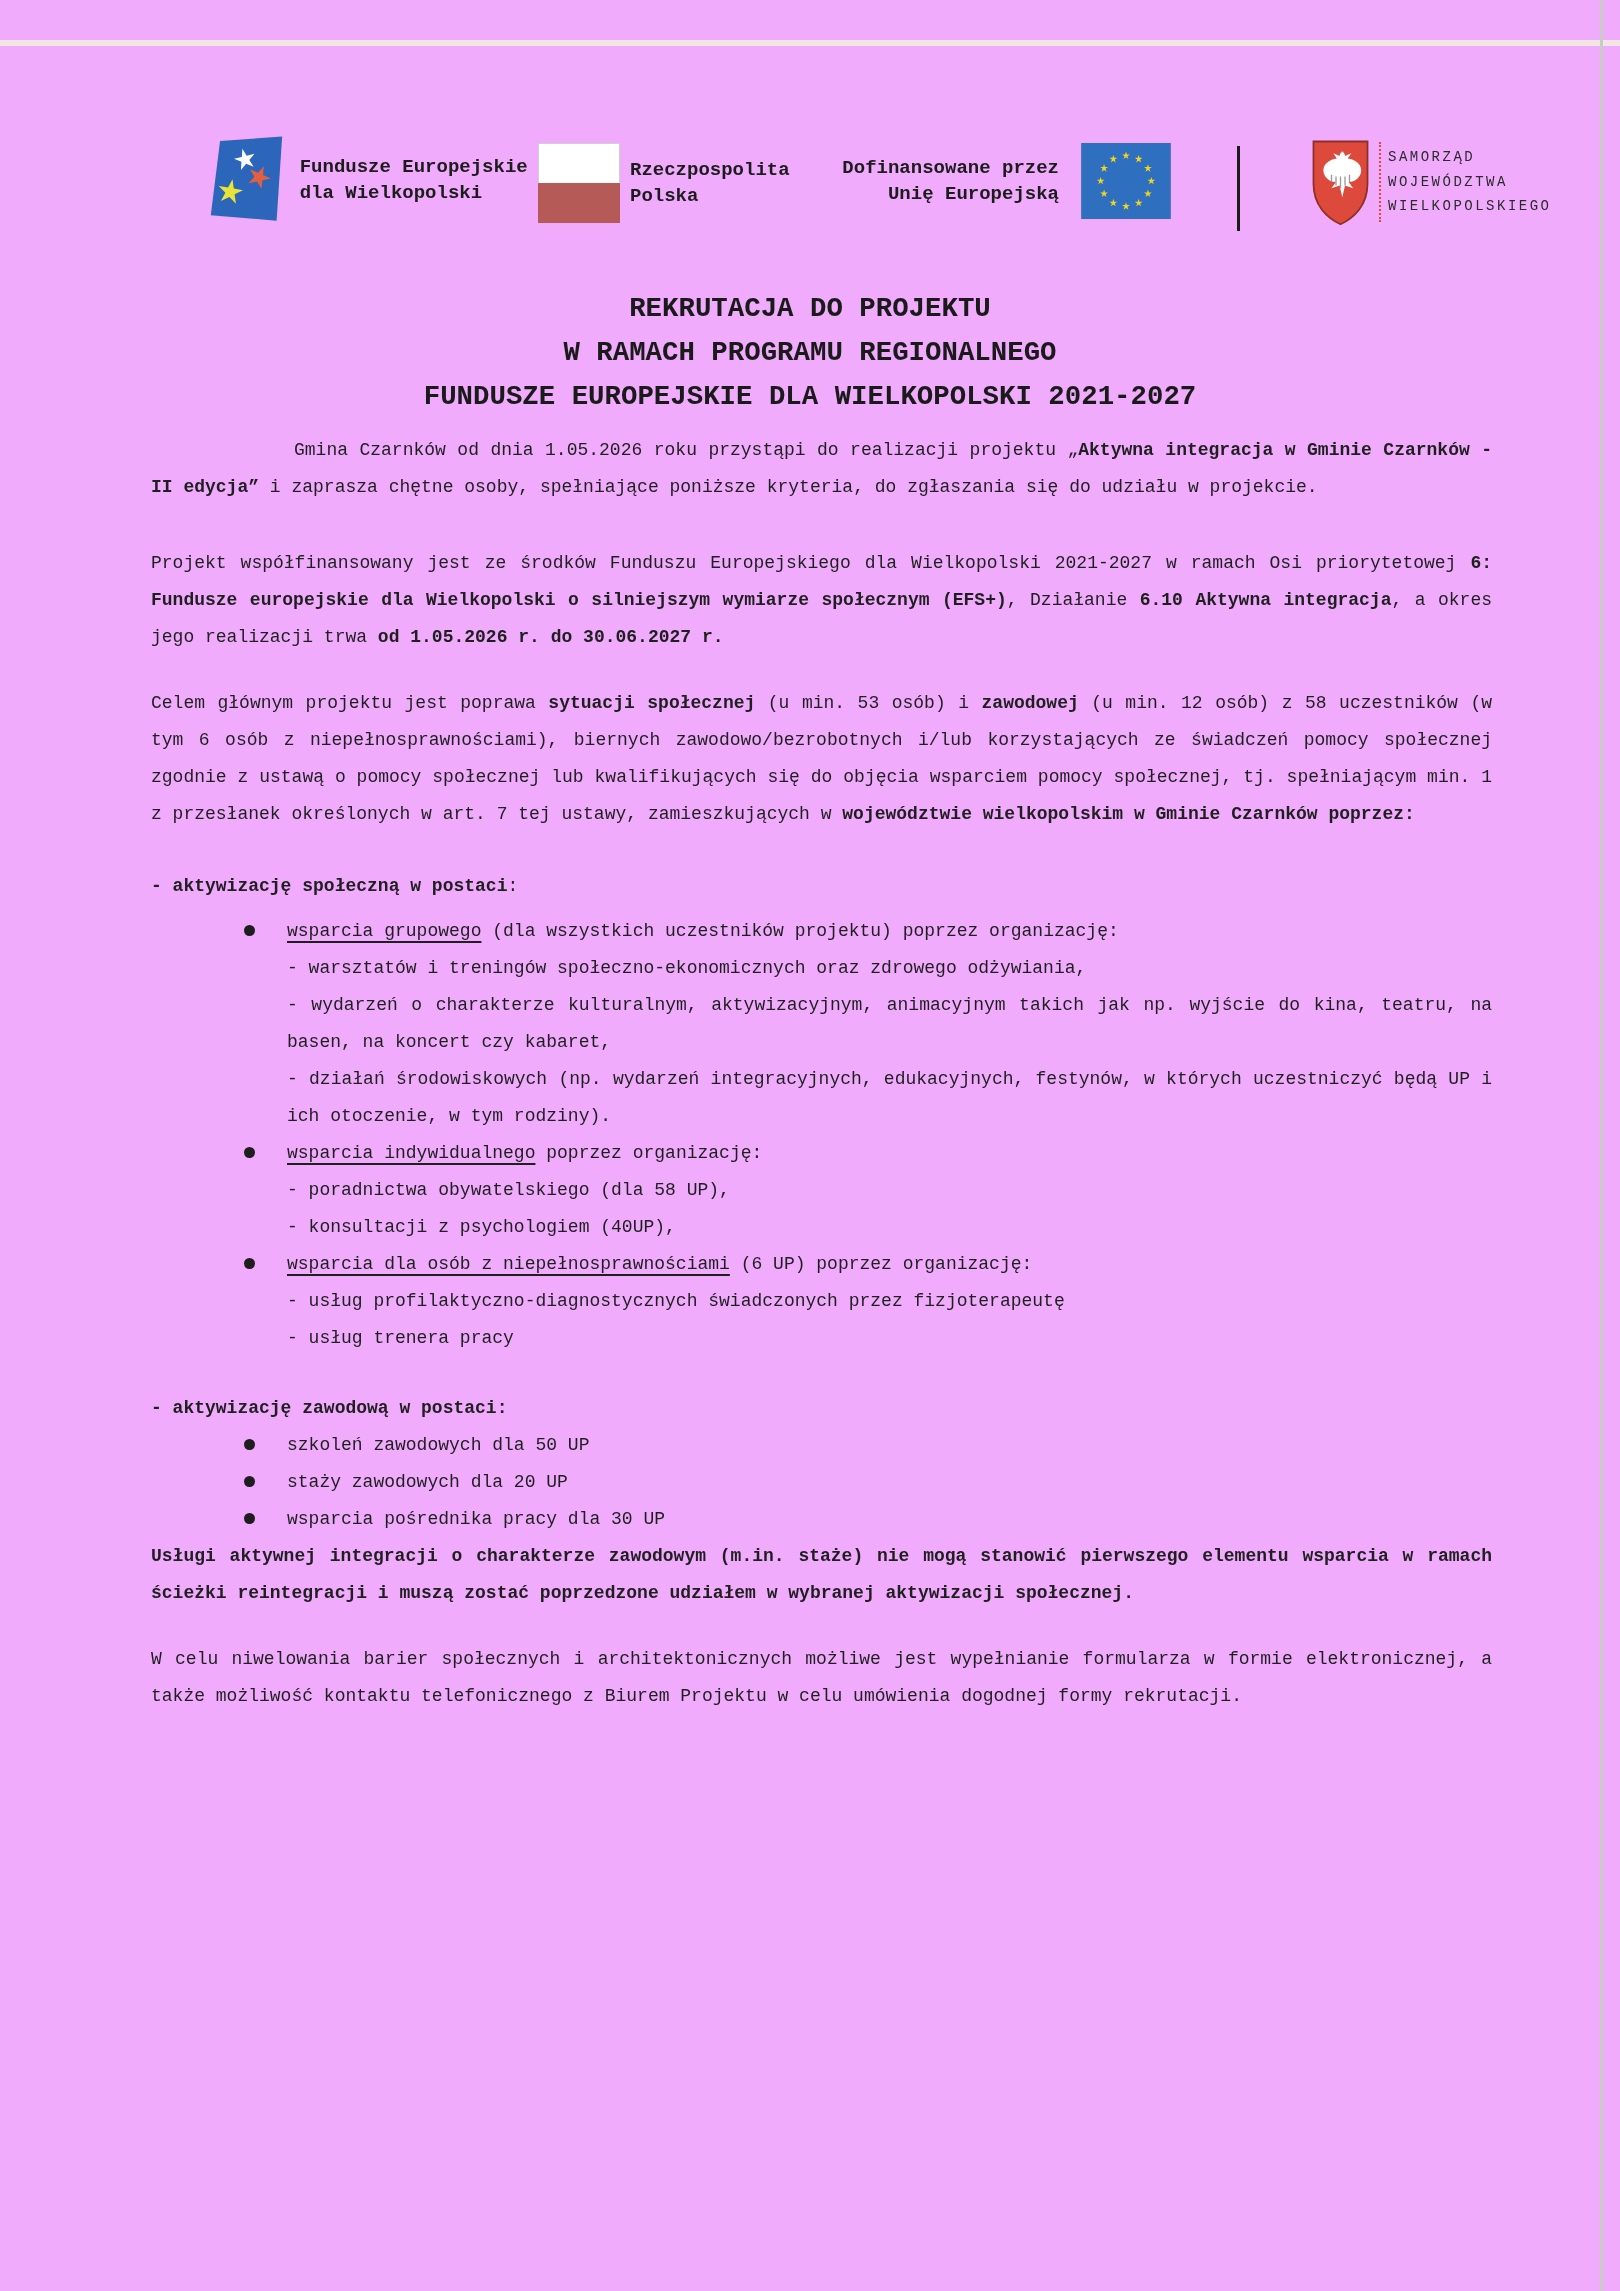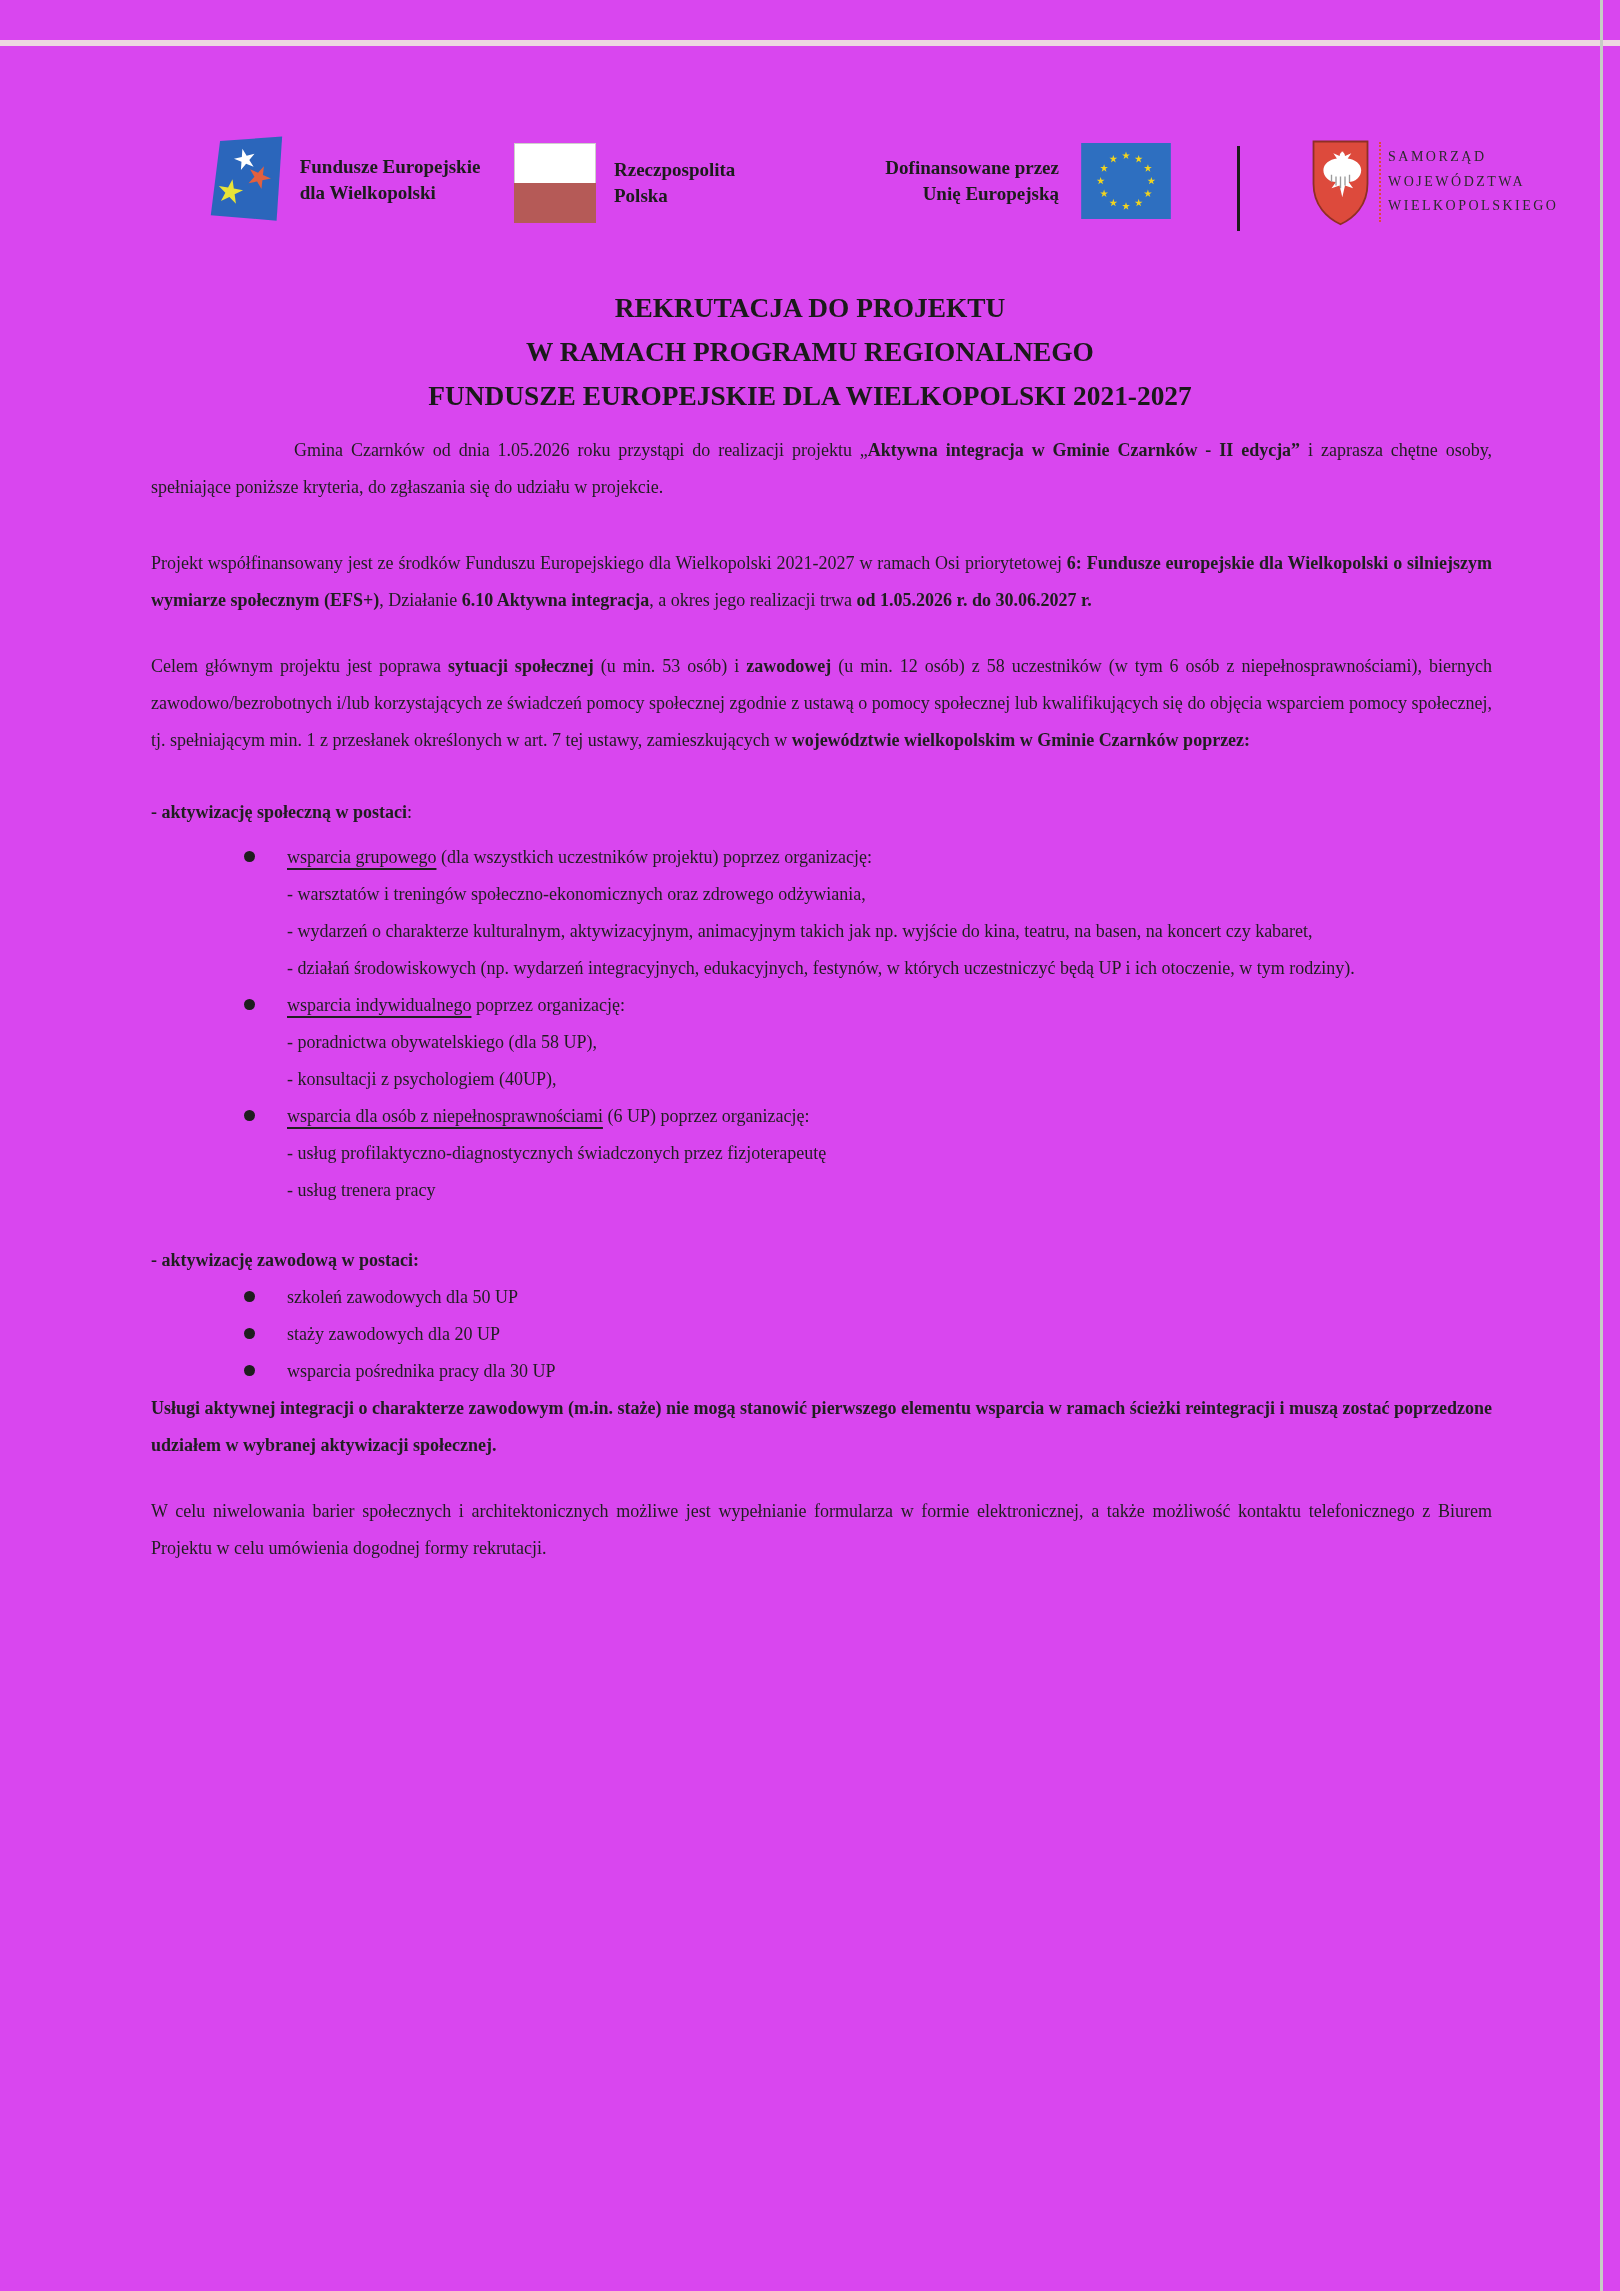--- a/index.html
+++ b/index.html
@@ -1,27 +1,27 @@
 <!DOCTYPE html>
 <html lang="pl"><head>
 <meta charset="utf-8">
 <style>
   html,body{margin:0;padding:0;background:#9a9a9a;}
   .page{
     position:relative;width:1620px;height:2292px;margin:0 auto;
-    background:#d946ef;overflow:hidden;
-    font-family:Liberation Serif, serif;color:#1f1f1f;
+    background:#f0abfc;overflow:hidden;
+    font-family:Liberation Mono, monospace;color:#1f1f1f;
   }
   
   .scan-top{position:absolute;top:40px;left:0;width:100%;height:5.9px;background:#f1f0de;opacity:.85;}
   .scan-right-line{position:absolute;top:0;right:16.7px;width:2.9px;height:100%;background:#c7cdc5;}
   
   .logo{position:absolute;display:flex;align-items:center;}
   .logo-fe{left:208px;top:131px;gap:15.7px;}
-  .logo-pl{left:514px;top:143px;gap:18px;}
+  .logo-pl{left:538px;top:143px;gap:10px;}
   .logo-eu{left:839px;top:143px;gap:22px;}
   .logo-sw{left:1309px;top:135px;gap:7px;}
   .logo-text{font-size:19px;font-weight:700;line-height:26.5px;color:#1c1c1c;}
   .logo-text.right{text-align:right;width:220px;}
   .sw-text{font-size:14px;font-weight:500;letter-spacing:2.5px;line-height:24.5px;color:#2b2b2b;}
   .pl-flag{width:82px;height:80px;}
   .pl-flag .w{height:39px;background:#ffffff;border:1px solid #cfcfcc;border-bottom:none;}
   .pl-flag .r{height:40px;background:#b55a57;}
   .hdr-divider{position:absolute;left:1237px;top:146px;width:2.9px;height:85px;background:#1c1c1c;}
   .red-dotted{width:0;height:80px;border-left:2.9px dotted #e0493c;}

